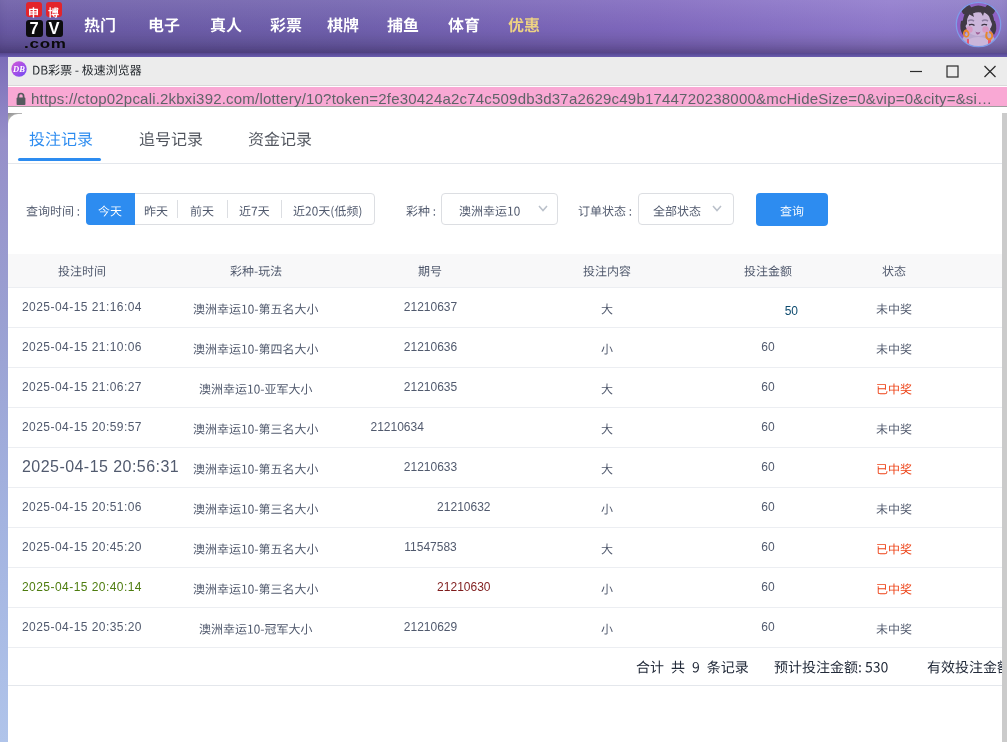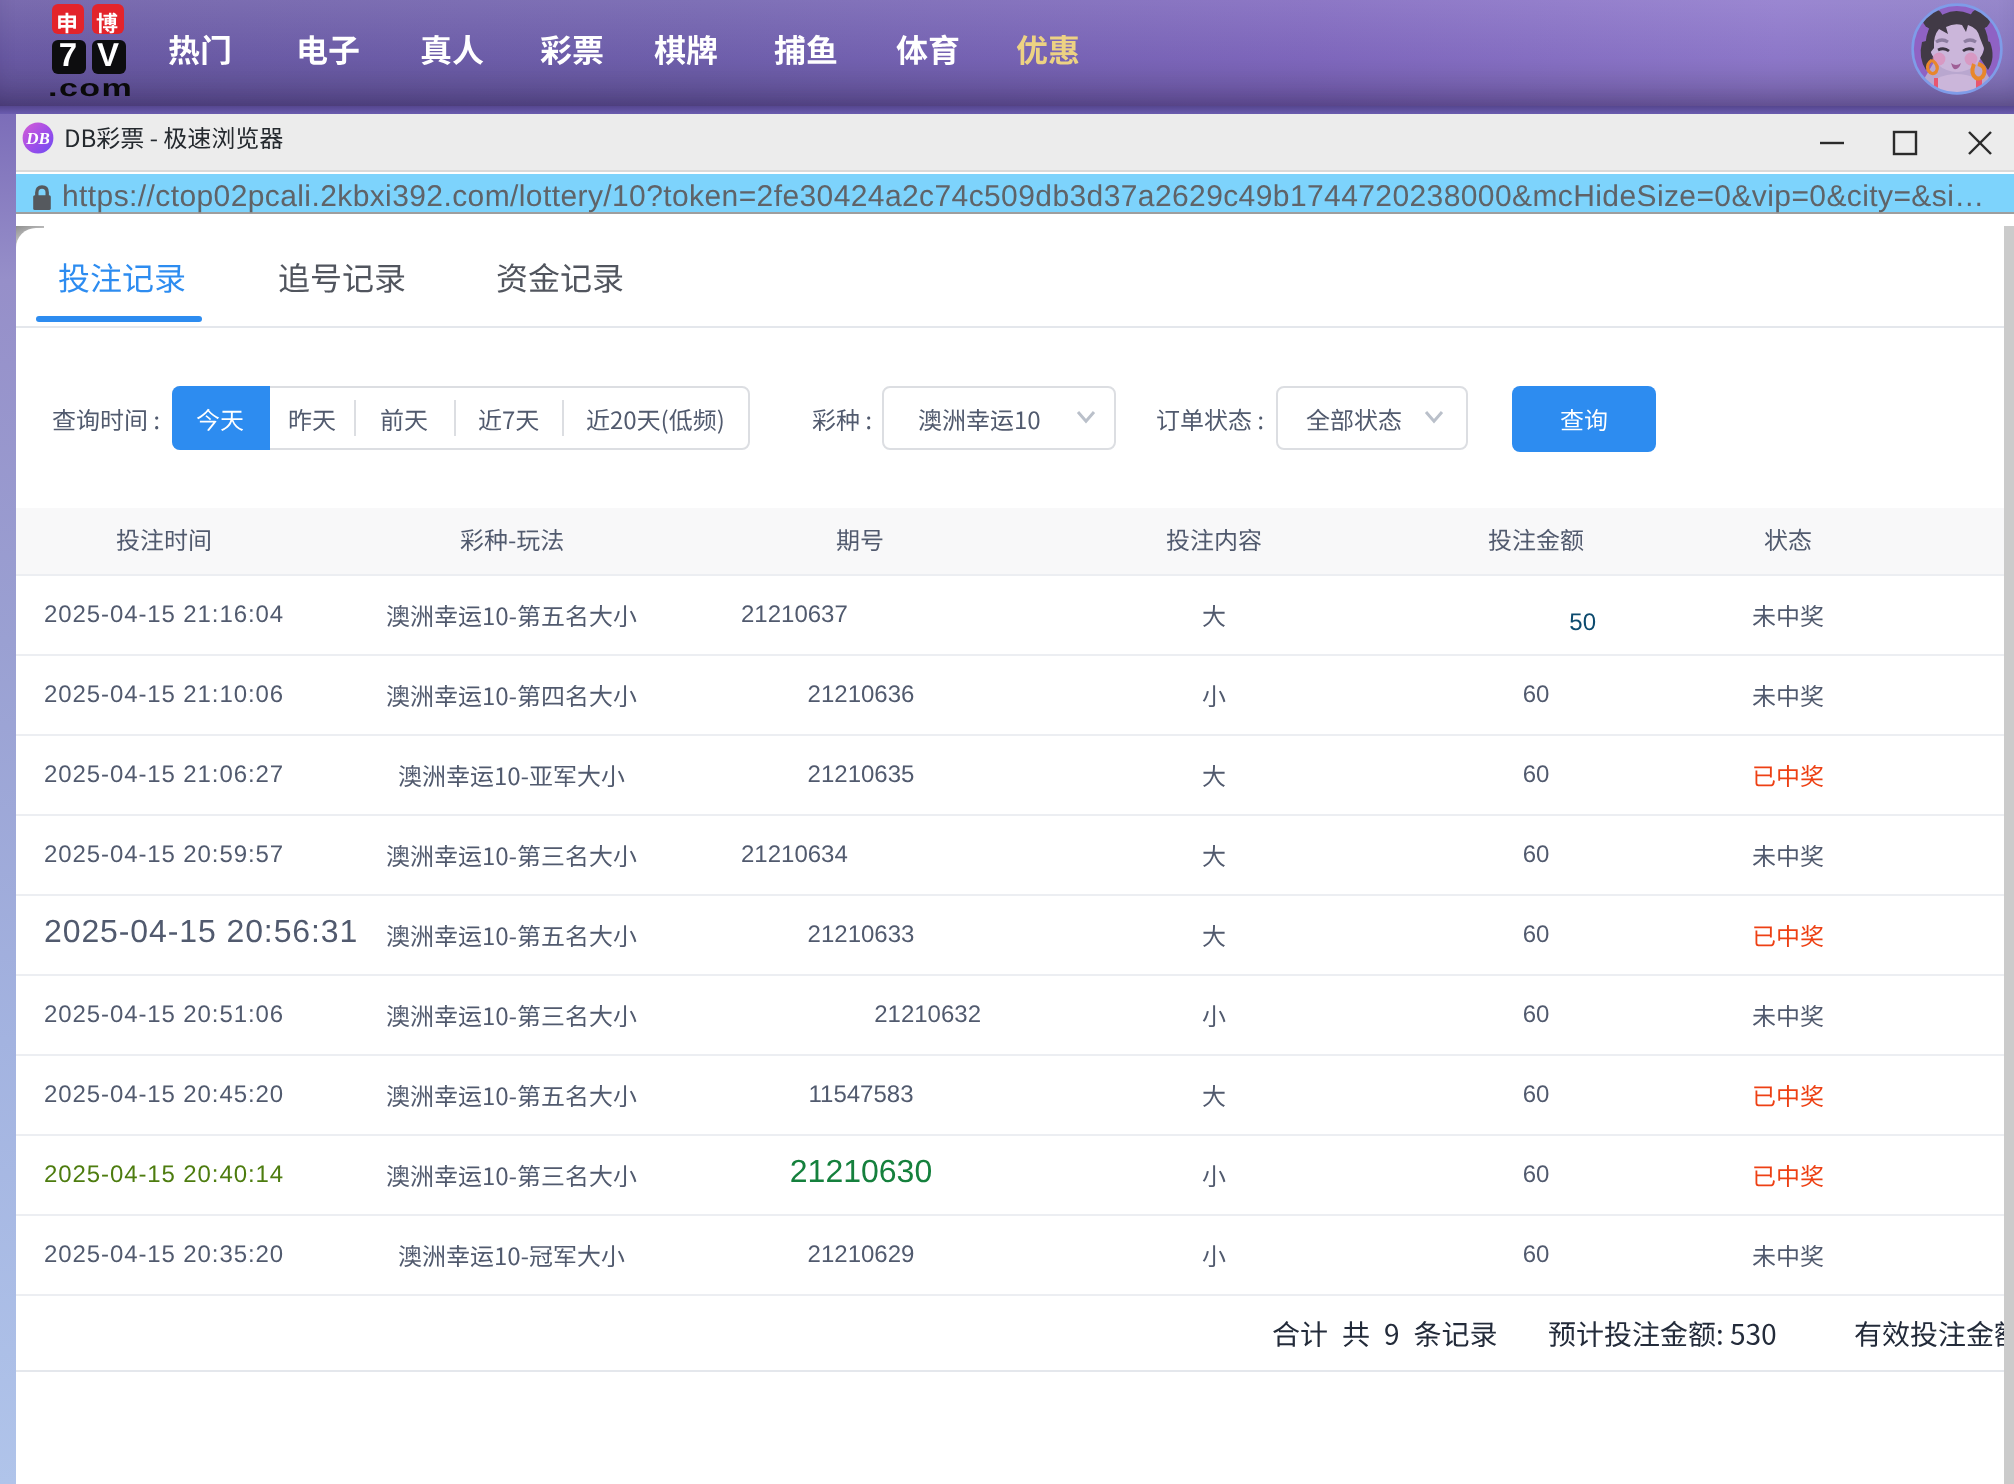--- a/index.html
+++ b/index.html
@@ -108,21 +108,21 @@
           <use href="#r89c8" xlink:href="#r89c8" transform="translate(85.68 10.56) scale(0.012)"></use>
           <use href="#r5668" xlink:href="#r5668" transform="translate(97.68 10.56) scale(0.012)"></use>
         </svg></div>
       <svg class="abs" style="left:894px;top:0" width="105" height="29" viewBox="0 0 105 29">
 <line x1="8" y1="14.5" x2="20" y2="14.5" stroke="#2b2b2b" stroke-width="1.2"></line>
 <rect x="45" y="9" width="11" height="11" fill="none" stroke="#2b2b2b" stroke-width="1.2"></rect>
 <line x1="82.5" y1="9" x2="93.5" y2="20" stroke="#2b2b2b" stroke-width="1.2"></line>
 <line x1="93.5" y1="9" x2="82.5" y2="20" stroke="#2b2b2b" stroke-width="1.2"></line>
 </svg>
     </div>
-    <div class="abs" style="left:0;top:30px;width:999px;height:20px;background:#7dd3fc;border-bottom:1px solid #9e9e9e">
+    <div class="abs" style="left:0;top:30px;width:999px;height:20px;background:#f9a8d4;border-bottom:1px solid #9e9e9e">
       <svg class="abs" style="left:8px;top:5px" width="10" height="14" viewBox="0 0 10 14">
 <rect x="0.6" y="5.6" width="8.8" height="7.4" rx="0.8" fill="#55595e"></rect>
 <path d="M2.4 6 V4.2 Q2.4 1.5 5 1.5 Q7.6 1.5 7.6 4.2 V6" fill="none" stroke="#55595e" stroke-width="1.7"></path>
 </svg>
       <div class="abs" style="left:23px;top:0;width:976px;height:24px;line-height:24px;font-size:15px;letter-spacing:.2px;color:#5f6368;white-space:nowrap;overflow:hidden">https://ctop02pcali.2kbxi392.com/lottery/10?token=2fe30424a2c74c509db3d37a2629c49b1744720238000&amp;mcHideSize=0&amp;vip=0&amp;city=&amp;si…</div>
     </div>
     <div class="abs" style="left:0;top:55.5px;width:999px;height:629.5px;background:#fff">
       <div class="abs" style="left:0;top:0;width:14px;height:14px;background:linear-gradient(155deg,#8e8e8e 0%,#c6c6c6 45%,#efefef 80%,#fff 100%)"></div>
       <div class="abs" style="left:0;top:1px;width:994px;height:628.5px;background:#fff;border-radius:10px 0 0 0">
         <div style="position:absolute;left:20.5px;top:17.12px;"><svg class="" width="64.0" height="16" viewBox="0 0 64.0 16" style="overflow:visible" fill="#2d8cf0">
@@ -265,21 +265,21 @@
             <use href="#r8fd0" xlink:href="#r8fd0" transform="translate(36.0 10.56) scale(0.012)"></use>
             <use href="#r0031" xlink:href="#r0031" transform="translate(48.0 10.56) scale(0.012)"></use>
             <use href="#r0030" xlink:href="#r0030" transform="translate(54.66 10.56) scale(0.012)"></use>
             <use href="#r002d" xlink:href="#r002d" transform="translate(61.32 10.56) scale(0.012)"></use>
             <use href="#r7b2c" xlink:href="#r7b2c" transform="translate(65.48 10.56) scale(0.012)"></use>
             <use href="#r4e94" xlink:href="#r4e94" transform="translate(77.48 10.56) scale(0.012)"></use>
             <use href="#r540d" xlink:href="#r540d" transform="translate(89.48 10.56) scale(0.012)"></use>
             <use href="#r5927" xlink:href="#r5927" transform="translate(101.48 10.56) scale(0.012)"></use>
             <use href="#r5c0f" xlink:href="#r5c0f" transform="translate(113.48 10.56) scale(0.012)"></use>
           </svg></div>
-        <div class="abs" style="left:362.5px;top:186.5px;width:120px;text-align:left;font-size:12px;line-height:14px;color:#515a6e">21210637</div>
+        <div class="abs" style="left:362.5px;top:186.5px;width:120px;text-align:center;font-size:12px;line-height:14px;color:#515a6e">21210637</div>
         <div style="position:absolute;left:593.0px;top:187.44px;"><svg class="" width="12.0" height="12" viewBox="0 0 12.0 12" style="overflow:visible" fill="#515a6e">
             <use href="#r5927" xlink:href="#r5927" transform="translate(0.0 10.56) scale(0.012)"></use>
           </svg></div>
         <div class="abs" style="left:730px;top:190px;width:60px;text-align:right;font-size:12px;line-height:14px;color:#0c4a6e">50</div>
         <div style="position:absolute;left:868.0px;top:187.44px;"><svg class="" width="36.0" height="12" viewBox="0 0 36.0 12" style="overflow:visible" fill="#515a6e">
             <use href="#r672a" xlink:href="#r672a" transform="translate(0.0 10.56) scale(0.012)"></use>
             <use href="#r4e2d" xlink:href="#r4e2d" transform="translate(12.0 10.56) scale(0.012)"></use>
             <use href="#r5956" xlink:href="#r5956" transform="translate(24.0 10.56) scale(0.012)"></use>
           </svg></div>
         <div class="abs" style="left:0;top:173.7px;width:994px;height:1px;background:#eceef2"></div>
@@ -446,21 +446,21 @@
             <use href="#r8fd0" xlink:href="#r8fd0" transform="translate(36.0 10.56) scale(0.012)"></use>
             <use href="#r0031" xlink:href="#r0031" transform="translate(48.0 10.56) scale(0.012)"></use>
             <use href="#r0030" xlink:href="#r0030" transform="translate(54.66 10.56) scale(0.012)"></use>
             <use href="#r002d" xlink:href="#r002d" transform="translate(61.32 10.56) scale(0.012)"></use>
             <use href="#r7b2c" xlink:href="#r7b2c" transform="translate(65.48 10.56) scale(0.012)"></use>
             <use href="#r4e09" xlink:href="#r4e09" transform="translate(77.48 10.56) scale(0.012)"></use>
             <use href="#r540d" xlink:href="#r540d" transform="translate(89.48 10.56) scale(0.012)"></use>
             <use href="#r5927" xlink:href="#r5927" transform="translate(101.48 10.56) scale(0.012)"></use>
             <use href="#r5c0f" xlink:href="#r5c0f" transform="translate(113.48 10.56) scale(0.012)"></use>
           </svg></div>
-        <div class="abs" style="left:362.5px;top:466.5px;width:120px;text-align:center;font-size:16px;line-height:14px;color:#15803d">21210630</div>
+        <div class="abs" style="left:362.5px;top:466.5px;width:120px;text-align:right;font-size:12px;line-height:14px;color:#7f1d1d">21210630</div>
         <div style="position:absolute;left:593.0px;top:467.44px;"><svg class="" width="12.0" height="12" viewBox="0 0 12.0 12" style="overflow:visible" fill="#515a6e">
             <use href="#r5c0f" xlink:href="#r5c0f" transform="translate(0.0 10.56) scale(0.012)"></use>
           </svg></div>
         <div class="abs" style="left:730px;top:466.5px;width:60px;text-align:center;font-size:12px;line-height:14px;color:#515a6e">60</div>
         <div style="position:absolute;left:868.0px;top:467.44px;"><svg class="" width="36.0" height="12" viewBox="0 0 36.0 12" style="overflow:visible" fill="#ed4014">
             <use href="#r5df2" xlink:href="#r5df2" transform="translate(0.0 10.56) scale(0.012)"></use>
             <use href="#r4e2d" xlink:href="#r4e2d" transform="translate(12.0 10.56) scale(0.012)"></use>
             <use href="#r5956" xlink:href="#r5956" transform="translate(24.0 10.56) scale(0.012)"></use>
           </svg></div>
         <div class="abs" style="left:0;top:453.70000000000005px;width:994px;height:1px;background:#eceef2"></div>

